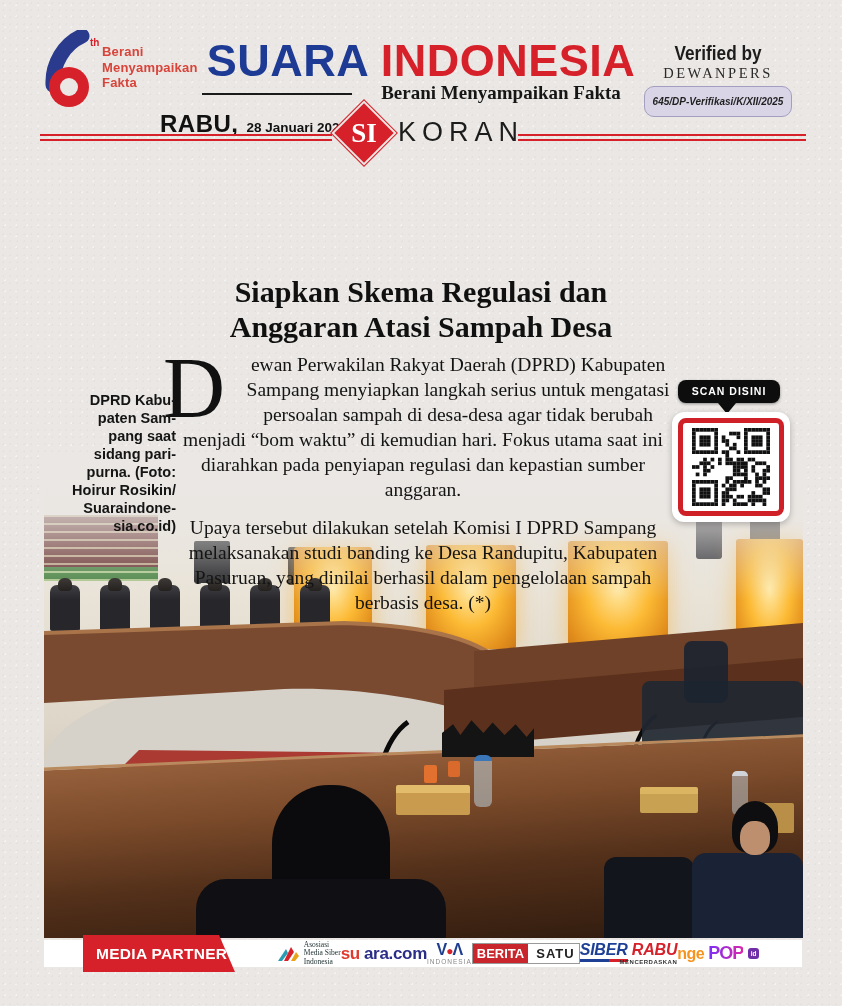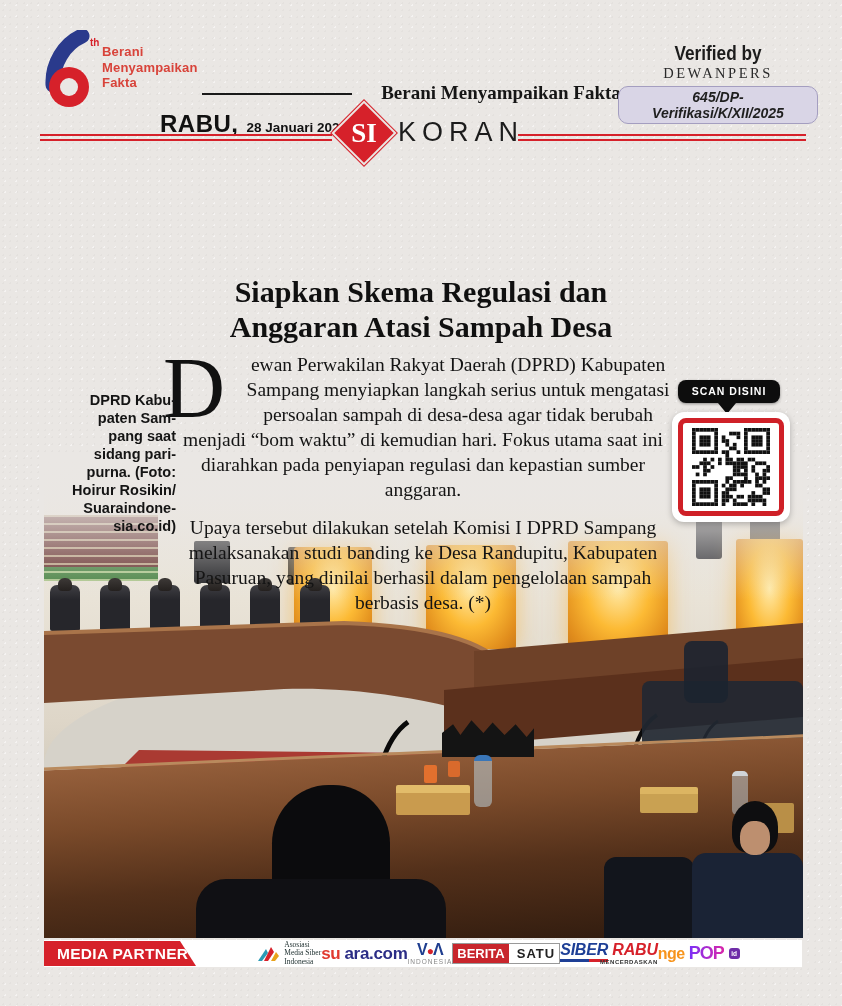--- a/index.html
+++ b/index.html
@@ -23,21 +23,21 @@
   .masthead-title { font-size:45px; font-weight:bold; letter-spacing:.5px; line-height:1; white-space:nowrap; }
   .mast-blue { color:#1d3a94; }
   .mast-red  { color:#d6212a; }
   .tagline-row { position:absolute; left:202px; top:82px; width:448px; display:flex; align-items:center; }
   .tagline-line { flex:0 0 150px; height:2px; background:#1a1a1a; margin-top:2px; }
   .tagline-text { flex:1; text-align:center; font-family:"Liberation Serif", serif; font-weight:bold; font-size:19px; color:#161616; }
 
   .verified { position:absolute; right:24px; top:42px; width:200px; text-align:center; }
   .verified-by { font-weight:bold; font-size:21px; color:#1c1c1c; transform:scaleX(.82); transform-origin:center; line-height:22px; }
   .dewanpers { font-family:"Liberation Serif", serif; font-size:14.5px; letter-spacing:2.5px; color:#2a2a2a; margin-top:1px; }
-  .verify-pill { margin:4px auto 0; display:inline-block; background:#d9d5e6; border:1px solid #a49ec0; border-radius:10px; padding:2px 8px; font-size:14px; font-style:italic; font-weight:bold; color:#1f1f1f; }
+  .verify-pill { margin:4px auto 0; display:inline-block; background:#d9d5e6; border:1px solid #a49ec0; border-radius:10px; padding:9px 8px; font-size:10px; font-style:italic; font-weight:bold; color:#1f1f1f; }
 
   .dateline { position:absolute; left:160px; top:110px; display:flex; align-items:baseline; gap:8px; }
   .date-day { font-size:24px; font-weight:bold; color:#111; letter-spacing:.5px; }
   .date-rest { font-size:13.5px; font-weight:bold; color:#111; }
   .rule-red { position:absolute; height:7px; border-top:2px solid #d6212a; border-bottom:2px solid #d6212a; }
   .rule-left  { left:40px;  top:134px; width:292px; }
   .rule-right { left:518px; top:134px; width:288px; }
   .si-diamond { position:absolute; left:343px; top:112px; width:42px; height:42px; background:#d6212a; transform:rotate(45deg); box-shadow:0 0 0 2px #eae7e4, 0 0 0 3px #d6212a; }
   .si-letters { position:absolute; left:343px; top:112px; width:42px; height:42px; display:flex; align-items:center; justify-content:center; font-family:"Liberation Serif", serif; font-weight:bold; font-size:27px; color:#fff; }
   .koran { position:absolute; left:398px; top:117px; font-size:27px; letter-spacing:6px; color:#1c1c1c; }
@@ -114,22 +114,22 @@
   .shoulders { left:152px; top:424px; width:250px; height:62px; background:#101014; border-radius:30px 30px 0 0; }
   .person-r-body { left:648px; top:398px; width:111px; height:85px; background:#1a2335; border-radius:14px 14px 0 0; }
   .person-r-hair { left:688px; top:346px; width:46px; height:52px; background:#0e0e10; border-radius:50% 50% 35% 35%; }
   .person-r-face { left:696px; top:366px; width:30px; height:34px; background:#bd8f6f; border-radius:45%; }
   .person-r2 { left:560px; top:402px; width:90px; height:82px; background:#12151c; border-radius:12px 12px 0 0; }
   .crowd-right { left:598px; top:226px; width:161px; height:84px; background:#222832; border-radius:8px; opacity:.92; }
   .crowd-right2 { left:640px; top:186px; width:44px; height:62px; background:#1c2430; border-radius:8px; opacity:.9; }
 
   
   .partner-strip { position:absolute; left:44px; top:940px; width:758px; height:27px; background:#fff; display:flex; align-items:center; z-index:8; }
-  .partner-banner { flex:0 0 152px; height:25px; background:#d6212a; color:#fff; font-weight:bold; font-size:15.5px; letter-spacing:.3px;
-    display:flex; align-items:center; padding-left:13px; clip-path:polygon(0 0, calc(100% - 16px) 0, 100% 100%, 0 100%); }
+  .partner-banner { flex:0 0 152px; height:37px; background:#d6212a; color:#fff; font-weight:bold; font-size:15.5px; letter-spacing:.3px;
+    display:flex; align-items:center; padding-left:13px; clip-path:polygon(0 0, calc(100% - 16px) 0, 100% 100%, 0 100%);margin-left:39px; }
   .logos { flex:1; display:flex; align-items:center; justify-content:center; padding:0 14px 0 14px; }
   .logo { display:flex; align-items:center; gap:4px; }
   .amsi-text { font-size:7.5px; line-height:8.5px; color:#233; font-family:"Liberation Serif", serif; }
   .suara-logo { font-size:17px; font-weight:bold; letter-spacing:-.3px; }
   .suara-su { color:#e03a2f; } .suara-rest { color:#2b2d86; }
   .voa { text-align:center; line-height:1; }
   .voa-main { font-size:16px; font-weight:bold; color:#1f3e8f; letter-spacing:-1px; }
   .voa-dot { color:#d6212a; font-size:12px; }
   .voa-sub { font-size:6.5px; color:#888; letter-spacing:1px; margin-top:1px; }
   .bs { display:flex; border:1px solid #999; }
@@ -155,20 +155,23 @@
       <path d="M44,6 C26,14 14,34 15,55" stroke="#2a3a8c" stroke-width="15" fill="none" stroke-linecap="round"></path>
       <circle cx="31" cy="57" r="20" fill="#d6212a"></circle>
       <circle cx="31" cy="57" r="9" fill="#eae7e4"></circle>
       <text x="52" y="16" font-size="10" fill="#d6212a" font-weight="bold">th</text>
     </svg>
     <div class="anniv-text">Berani
 Menyampaikan
 Fakta</div>
   </div>
 
+  <div class="masthead">
+    <div class="masthead-title"><span class="mast-blue">SUARA</span> <span class="mast-red">INDONESIA</span></div>
+  </div>
   <div class="tagline-row">
     <div class="tagline-line"></div>
     <div class="tagline-text">Berani Menyampaikan Fakta</div>
   </div>
 
   <div class="verified">
     <div class="verified-by">Verified by</div>
     <div class="dewanpers">DEWANPERS</div>
     <div class="verify-pill">645/DP-Verifikasi/K/XII/2025</div>
   </div>

